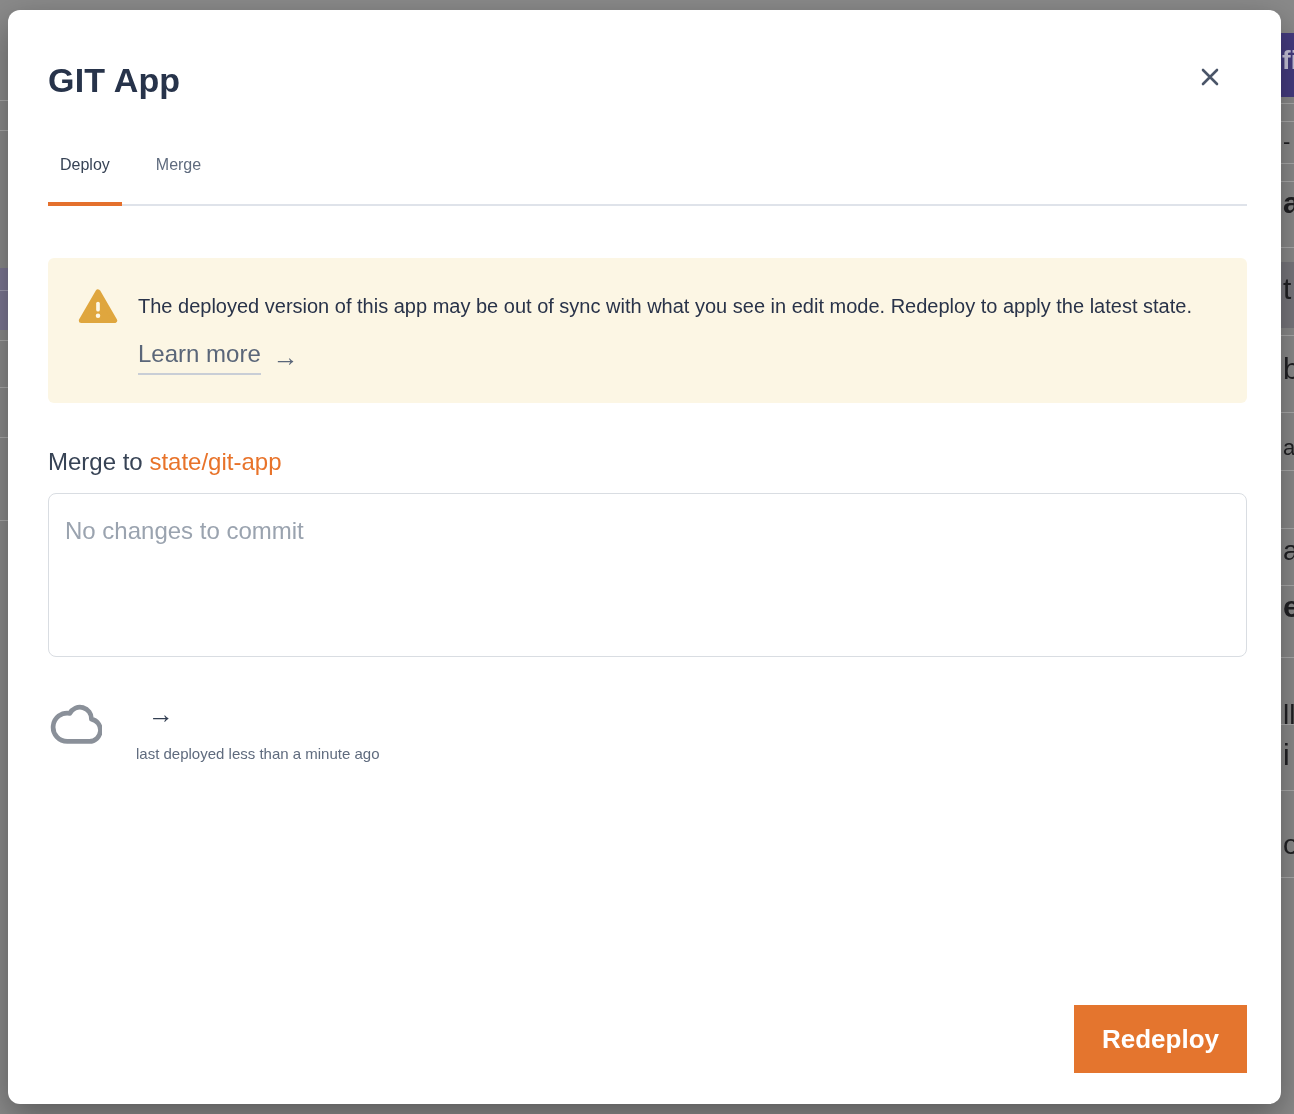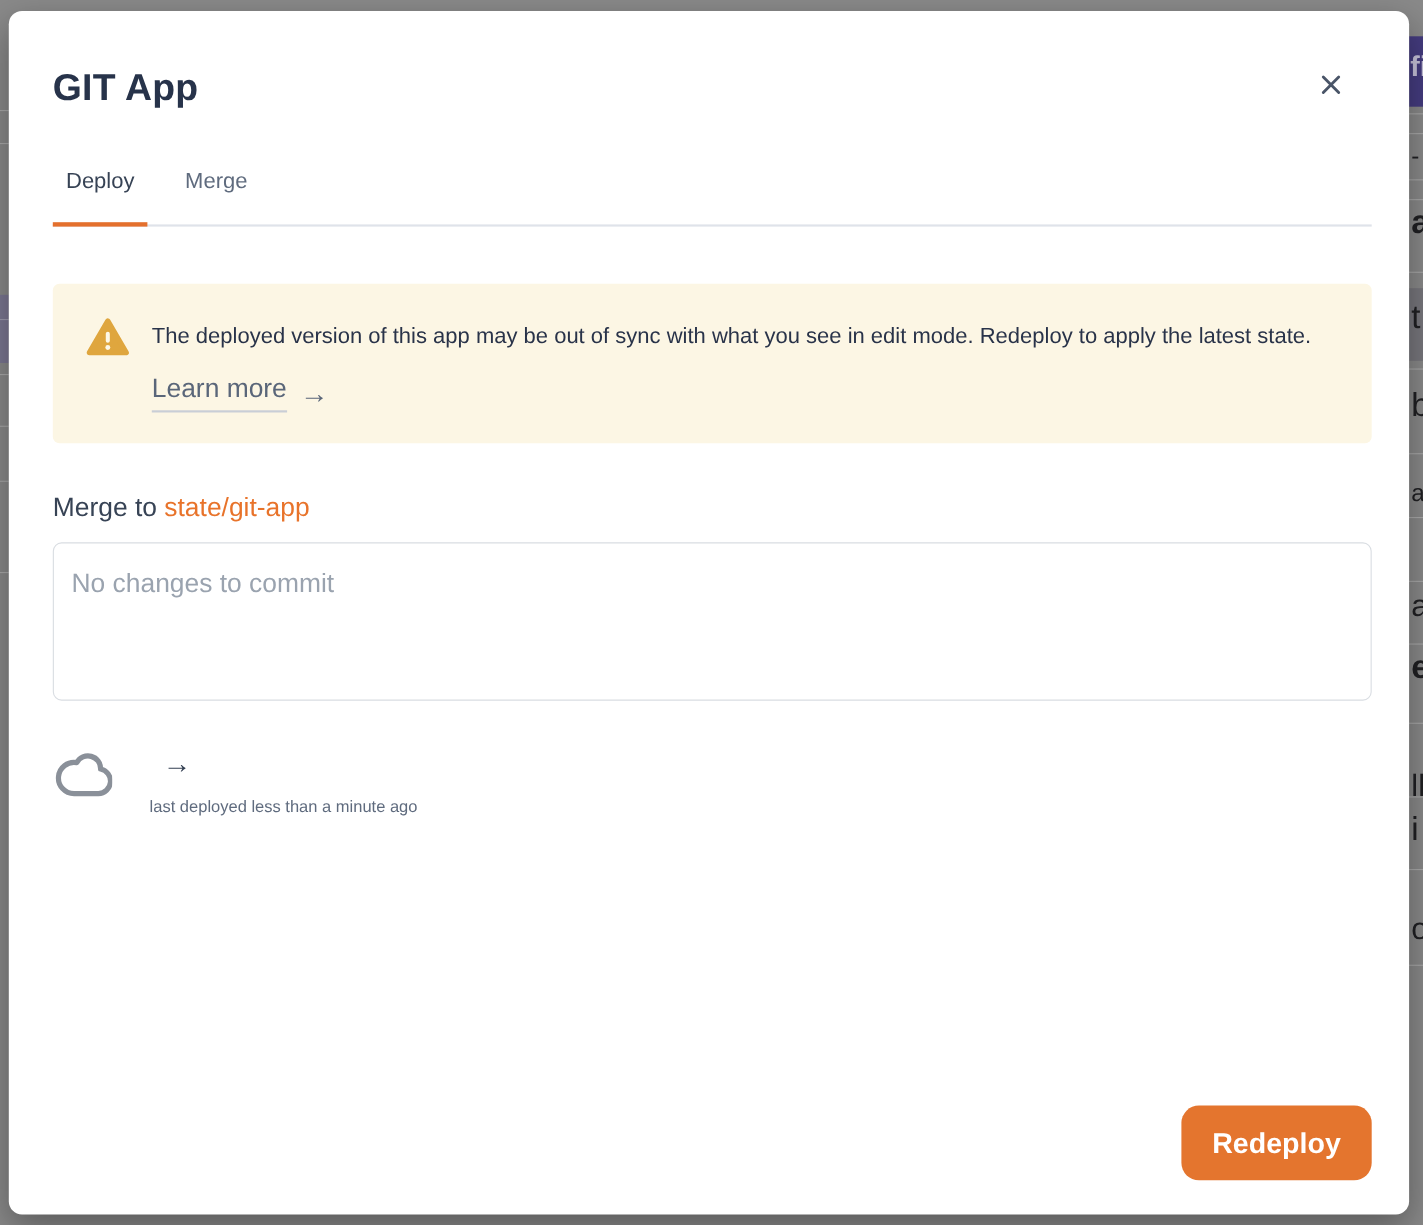--- a/index.html
+++ b/index.html
@@ -49,21 +49,21 @@
 
   
   .tabbar{
     display:flex;margin-top:50px;position:relative;
   }
   .tabbar::after{
     content:"";position:absolute;left:0;right:0;bottom:0;height:2px;background:#dfe3ea;
   }
   .tab{
     position:relative;z-index:1;
-    font-size:20px;line-height:30px;padding:0 12px 26px 12px;cursor:pointer;
+    font-size:16px;line-height:30px;padding:0 12px 26px 12px;cursor:pointer;
     color:#5f6b7e;background:none;border:none;
     font-family:inherit;
   }
   .tab + .tab{margin-left:22px;}
   .tab.active{color:#374355;border-bottom:4px solid #e4702d;padding-bottom:22px;}
 
   
   .banner{
     margin-top:52px;background:#fcf6e4;border-radius:6px;
     padding:27px 30px 28px 30px;display:flex;align-items:flex-start;gap:20px;
@@ -74,21 +74,21 @@
   .learn-more{
     font-size:24px;line-height:28px;color:#5a6679;cursor:pointer;
     border-bottom:2px solid #c9ced6;padding-bottom:5px;text-align:center;
   }
   .learn-more-arrow{font-size:26px;color:#5a6679;margin-left:12px;}
 
   
   .commit-label{margin-top:44px;font-size:24px;line-height:30px;color:#374355;}
   .branch-link{color:#e8732a;cursor:pointer;}
   .commit-textarea{
-    display:block;box-sizing:border-box;width:100%;height:144px;margin-top:16px;
+    display:block;box-sizing:border-box;width:100%;height:164px;margin-top:16px;
     border:1.5px solid #d9dde2;border-radius:8px;resize:none;
     padding:22px 16px;font-size:24px;line-height:30px;color:#374355;
     font-family:inherit;outline:none;background:#fff;
   }
   .commit-textarea::placeholder{color:#9aa3af;opacity:1;}
 
   
   .deployed{margin-top:42px;display:flex;align-items:flex-start;gap:34px;}
   .cloud{flex:0 0 auto;margin-top:2px;}
   .deployed-link-row{display:flex;align-items:center;}
@@ -96,21 +96,21 @@
     font-size:24px;line-height:28px;color:#333f52;cursor:pointer;
     border-bottom:2px solid #c9ced6;padding-bottom:5px;
   }
   .deployed-arrow{font-size:26px;color:#333f52;margin-left:12px;}
   .deployed-status{margin-top:11px;font-size:15px;line-height:26px;color:#5f6b7e;}
 
   
   .redeploy-btn{
     position:absolute;right:34px;bottom:31px;
     min-width:168px;height:68px;padding:0 28px;
-    background:#e4752e;color:#ffffff;border:none;border-radius:16px;
+    background:#e4752e;color:#ffffff;border:none;border-radius:0;
     font-size:26px;font-weight:700;font-family:inherit;cursor:pointer;
   }
 </style>
 </head>
 <body>
 
 <div class="backdrop">
   <div class="bg-purple-left"></div>
   <div class="bg-darkband"></div>
   <div class="bg-tab">

